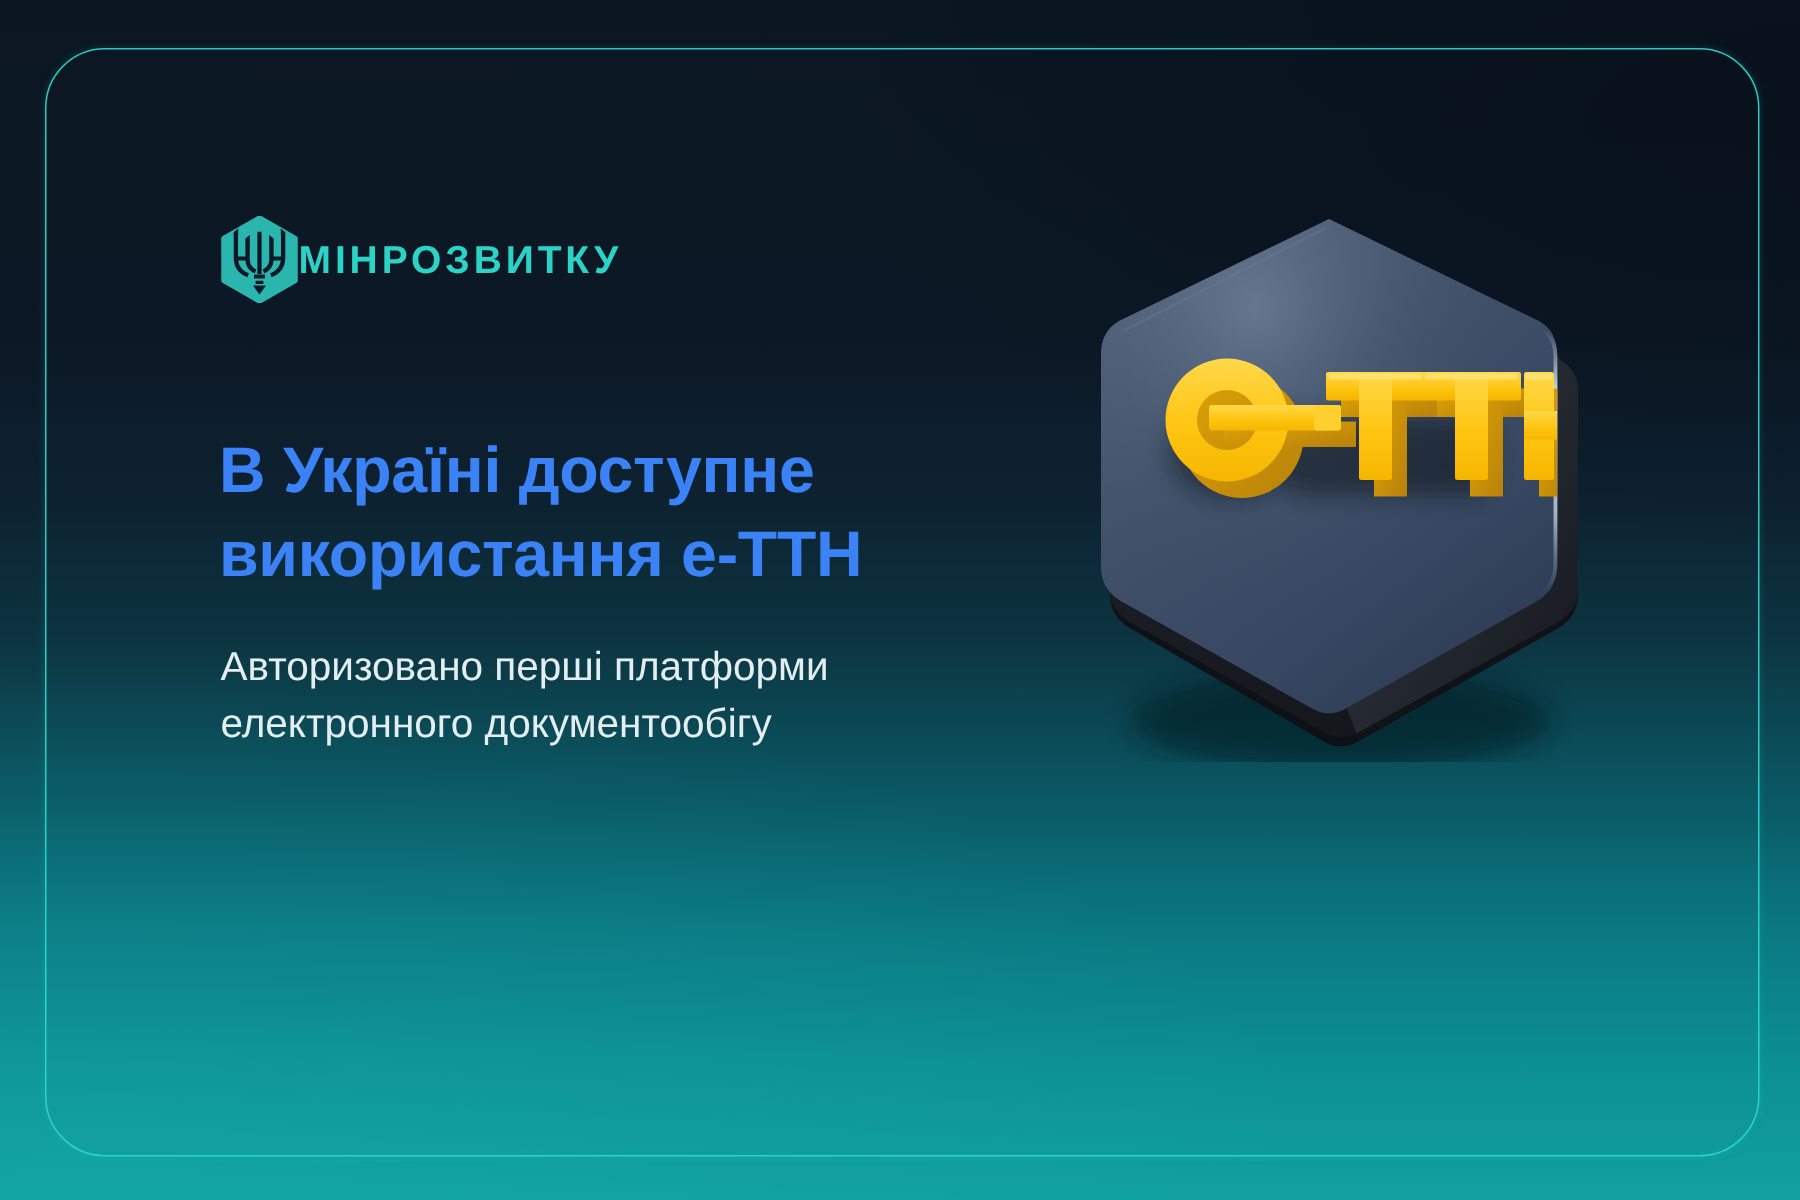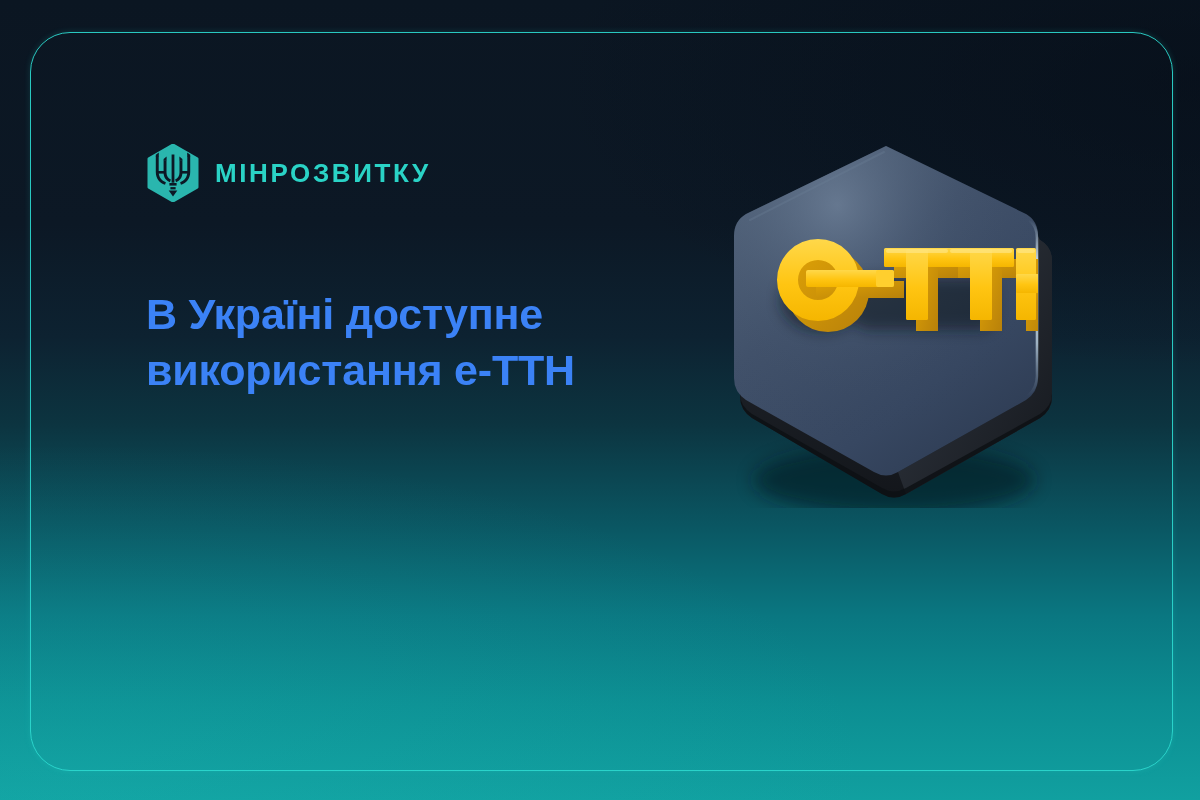--- a/index.html
+++ b/index.html
@@ -59,21 +59,21 @@
     pointer-events: none;
   }
 
   
   .logo-lockup {
     position: absolute;
     left: 147px;
     top: 144px;
     display: flex;
     align-items: center;
-    gap: 16px;
+    gap: 0;
   }
   .logo-hex {
     position: relative;
     width: 52px;
     height: 58px;
     display: block;
   }
   .logo-wordmark {
     color: #2ad3c6;
     font-size: 26px;
@@ -160,20 +160,22 @@
           <path d="M35.4 15.0 l-3.0 -2.4 v4.0 h3.0 z"></path>
         </g>
       </svg>
     </span>
     <span class="logo-wordmark">МІНРОЗВИТКУ</span>
   </div>
 
   <h1 class="headline">В Україні доступне
 використання е-ТТН</h1>
 
+  <p class="subtitle">Авторизовано перші платформи
+електронного документообігу</p>
 
   <div class="badge-wrap">
     <svg class="badge-svg" viewBox="0 0 340 380" xmlns="http://www.w3.org/2000/svg" aria-hidden="true">
       <defs>
         <linearGradient id="hexFace" x1="0.15" y1="0" x2="0.85" y2="1">
           <stop offset="0%" stop-color="#52637a"></stop>
           <stop offset="38%" stop-color="#41516a"></stop>
           <stop offset="72%" stop-color="#374761"></stop>
           <stop offset="100%" stop-color="#2c3a51"></stop>
         </linearGradient>

